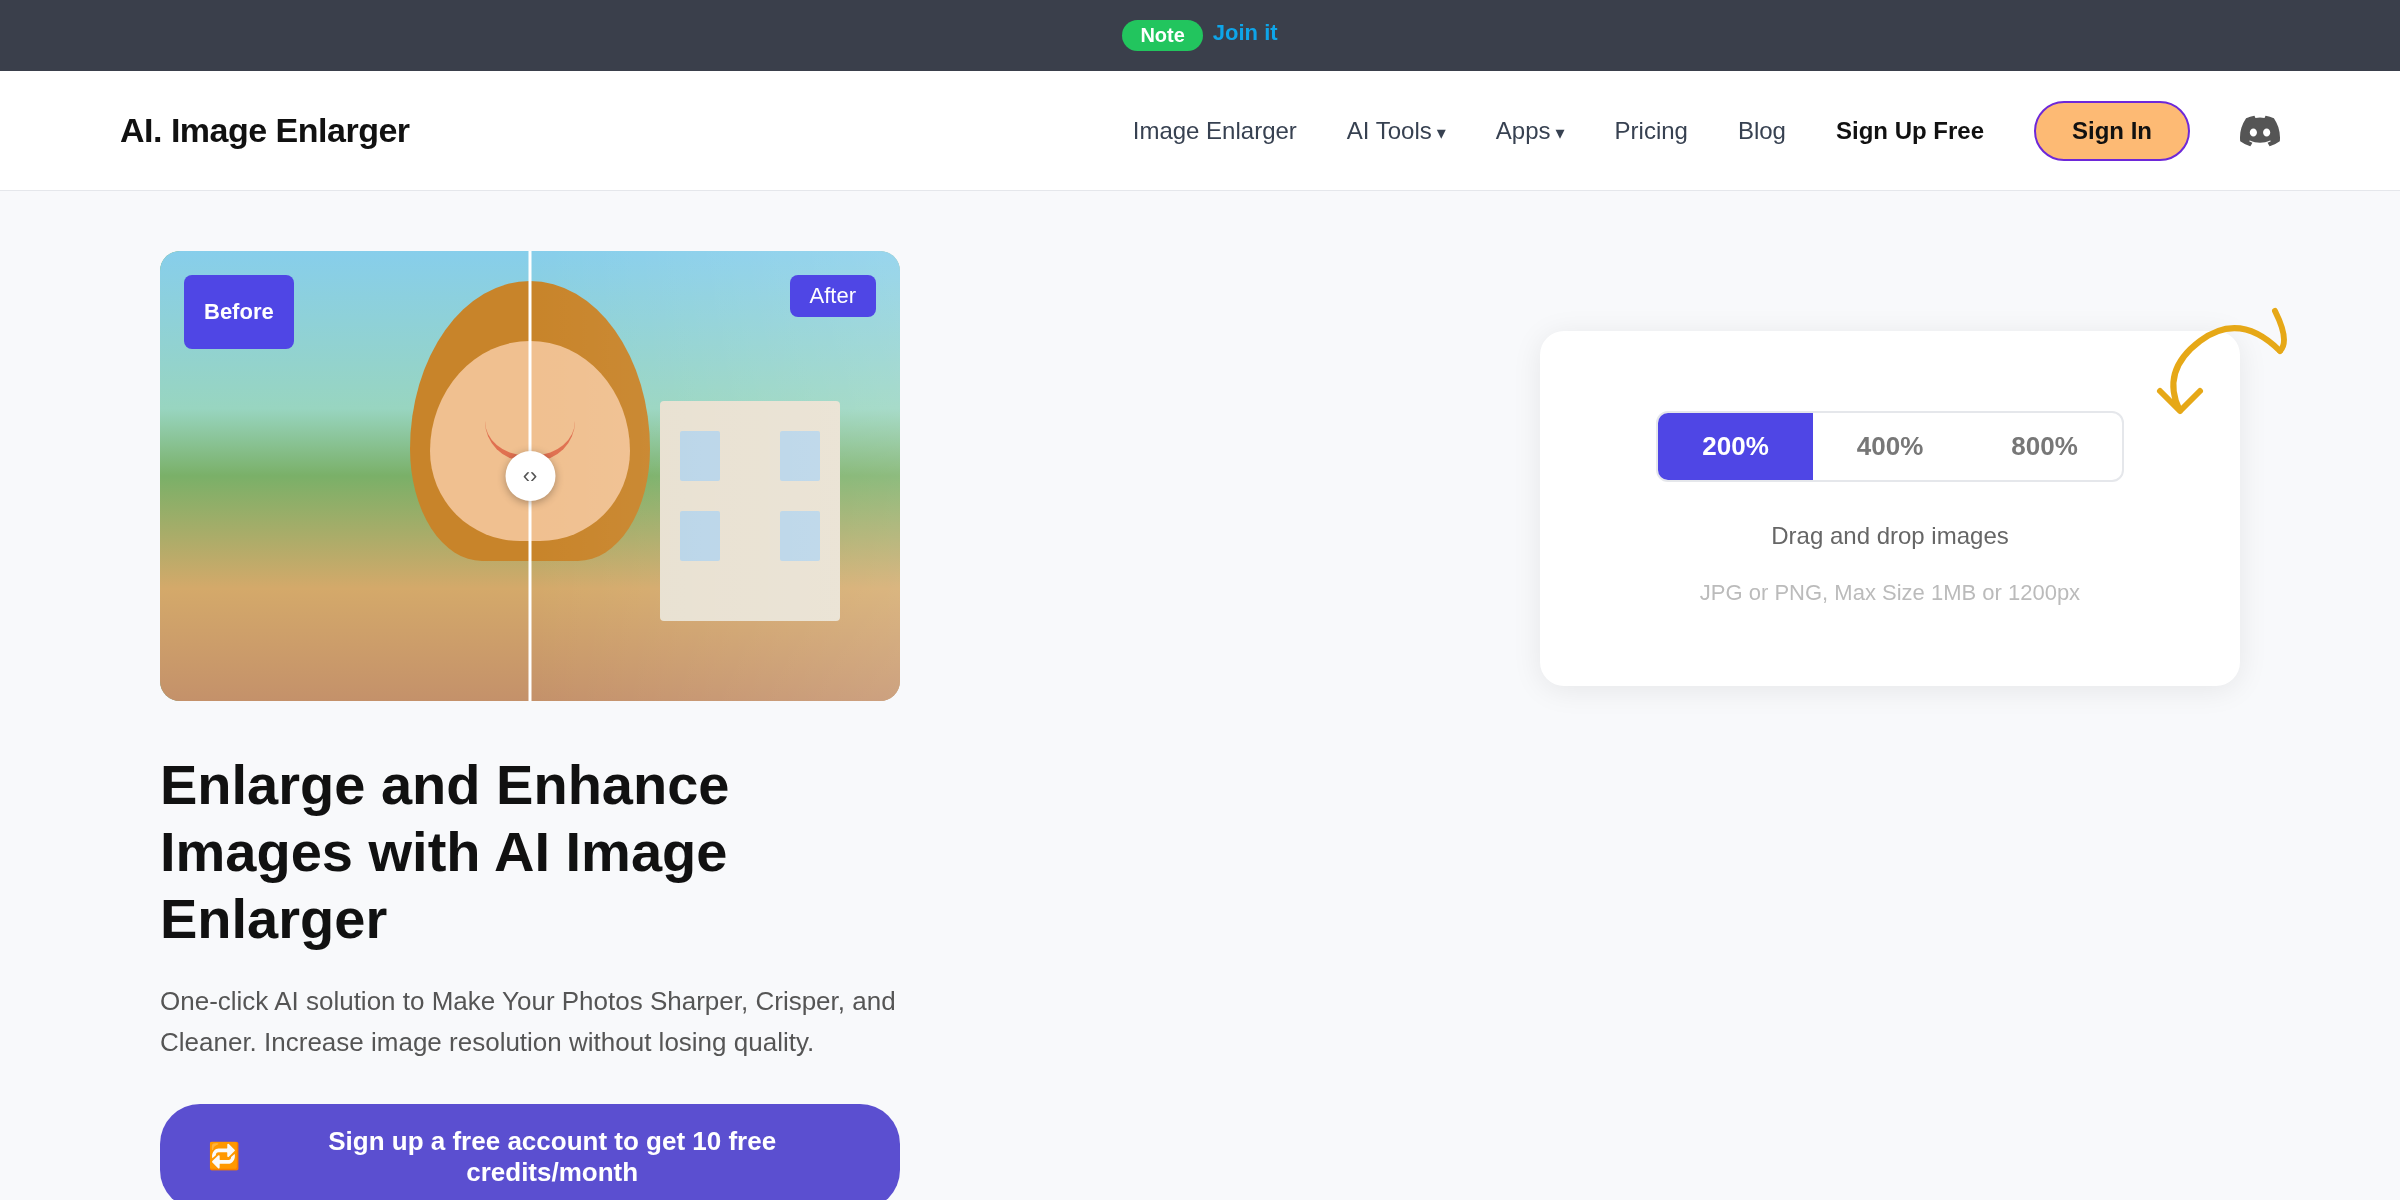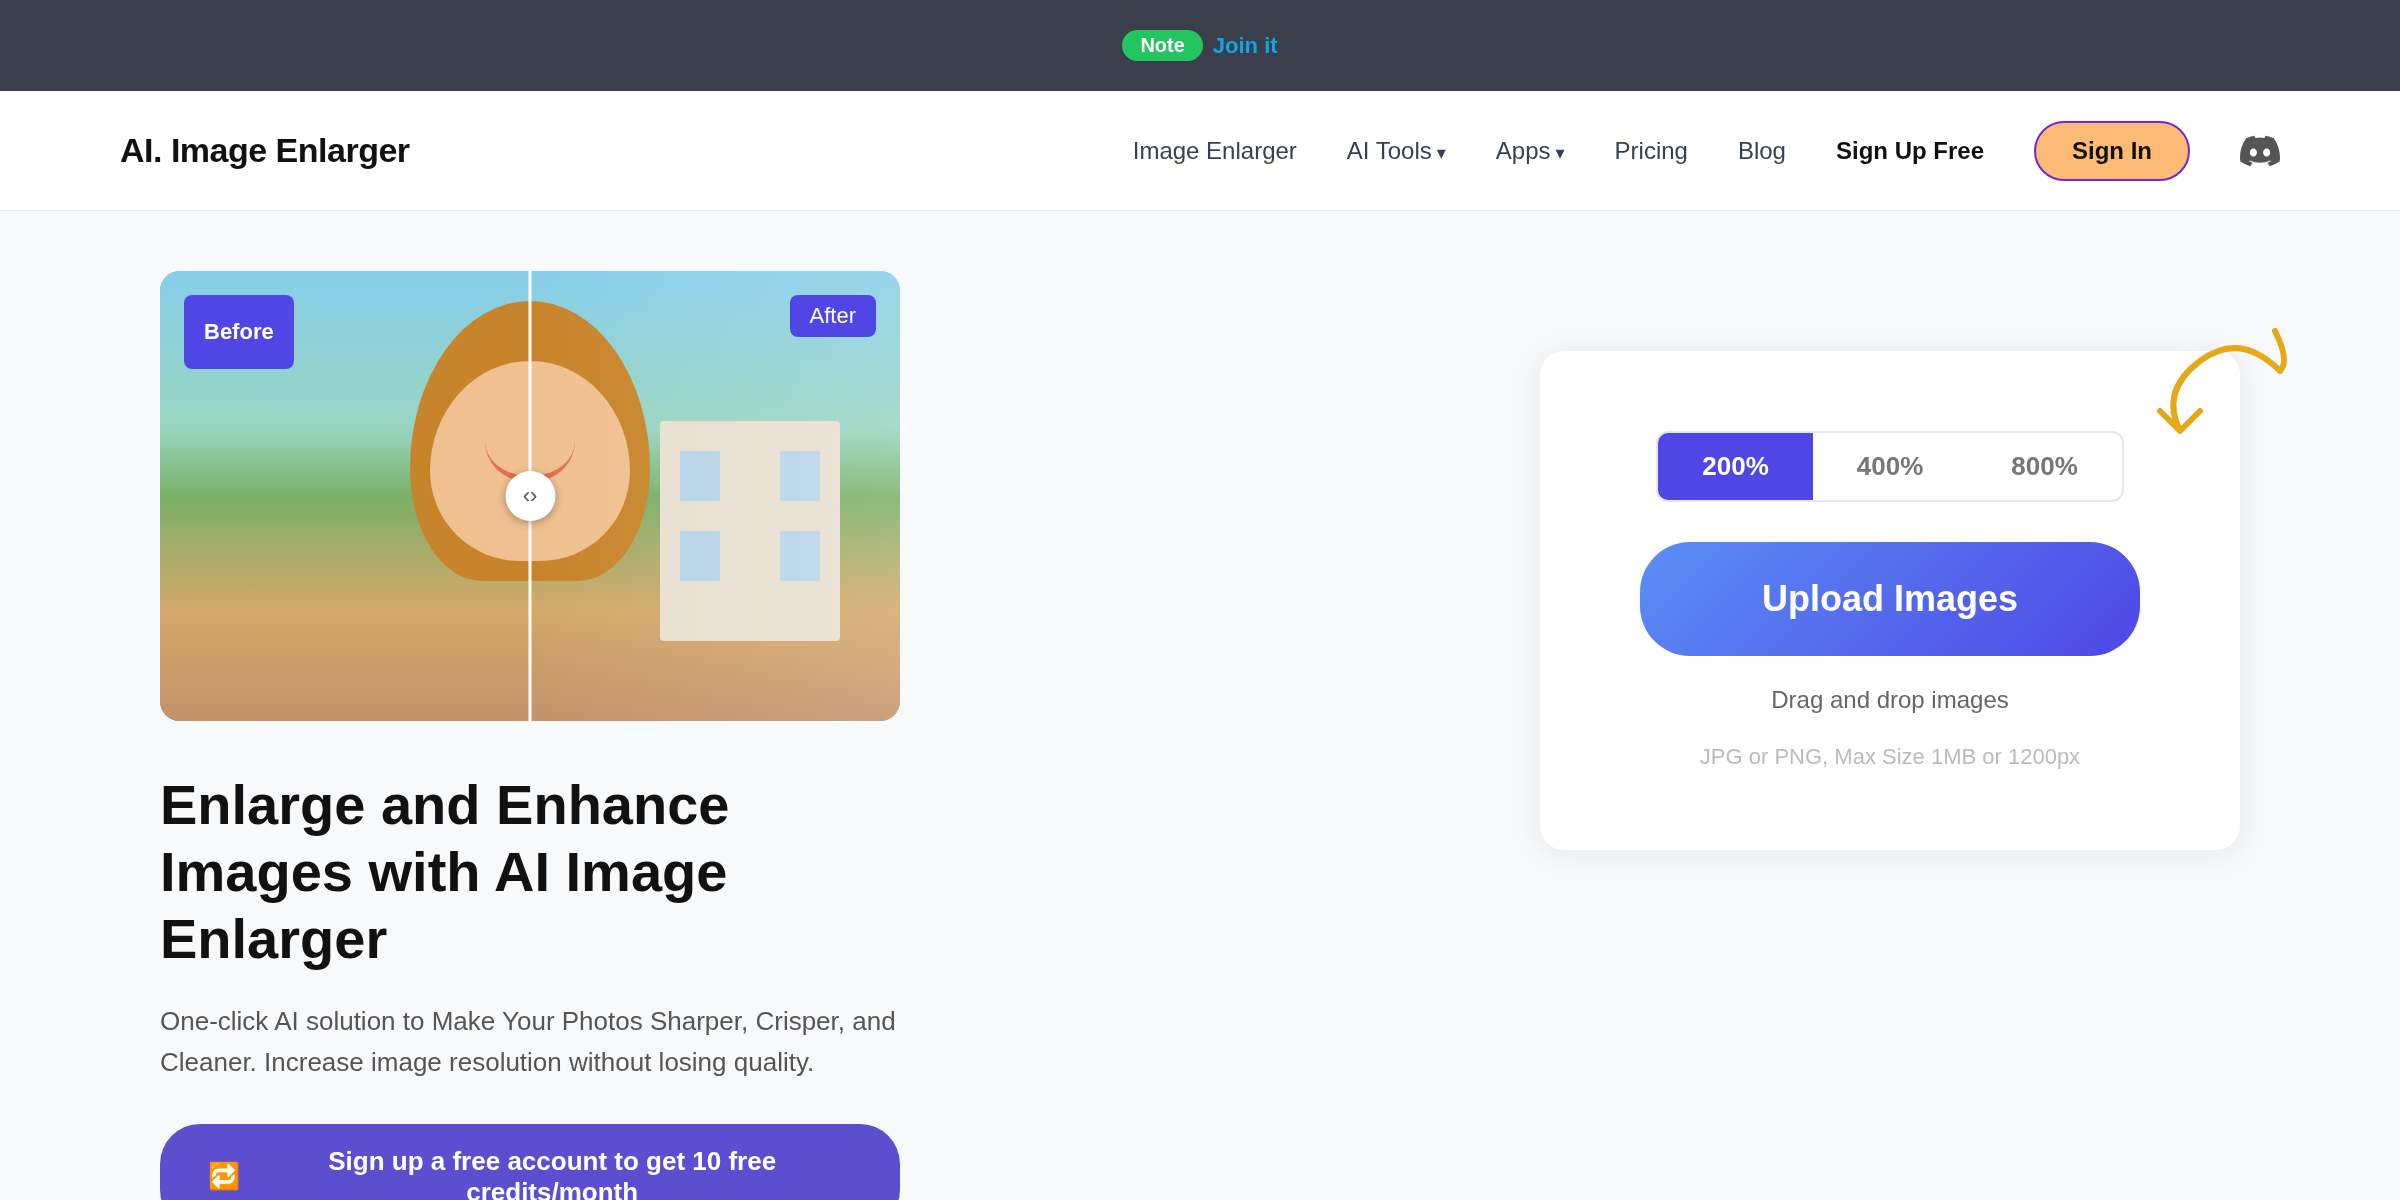--- a/index.html
+++ b/index.html
@@ -8,24 +8,23 @@
       background: #f8f9fb;
       min-height: 1200px;
       width: 2400px;
     }
 
     
     .top-banner {
       background: #3a3f4b;
       color: #ccc;
       text-align: center;
-      padding: 30px 0;
+      padding: 20px 0;
       font-size: 22px;
       display: flex;
-      align-items: center;
       justify-content: center;
       gap: 10px;
     }
     .top-banner .note-badge {
       background: #22c55e;
       color: white;
       font-weight: 700;
       font-size: 20px;
       padding: 4px 18px;
       border-radius: 20px;
@@ -433,19 +432,18 @@
     </svg>
 
     <div class="upload-card">
 
       <div class="scale-options">
         <button class="scale-btn active">200%</button>
         <button class="scale-btn">400%</button>
         <button class="scale-btn">800%</button>
       </div>
 
-      <button class="upload-btn">Upload Images</button>
 
       <p class="drag-text">Drag and drop images</p>
       <p class="format-text">JPG or PNG, Max Size 1MB or 1200px</p>
     </div>
   </div>
 </div>
 
 </body></html>

